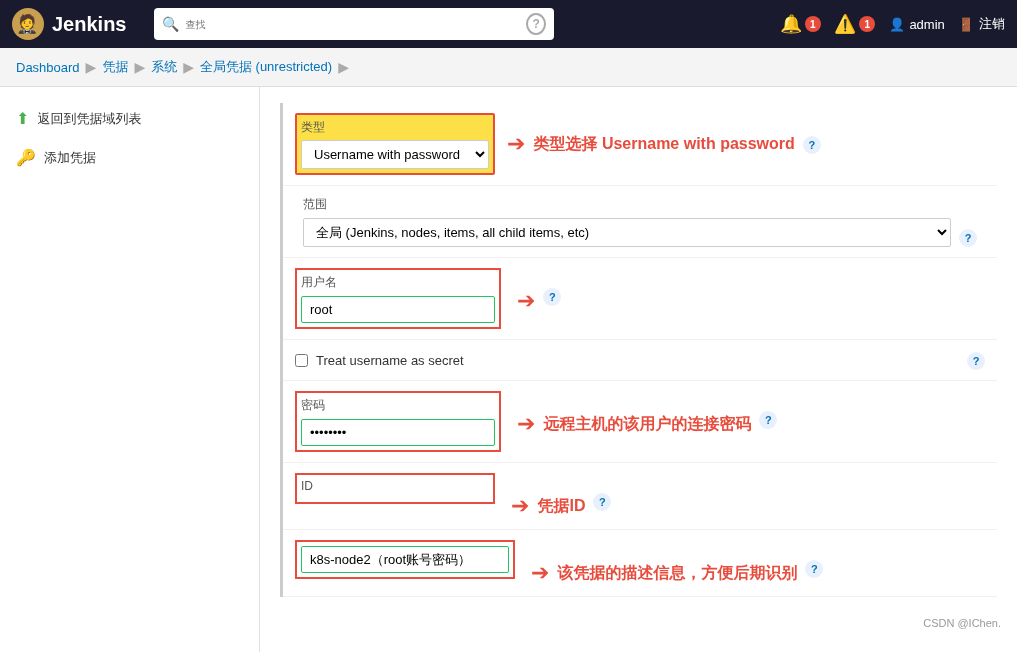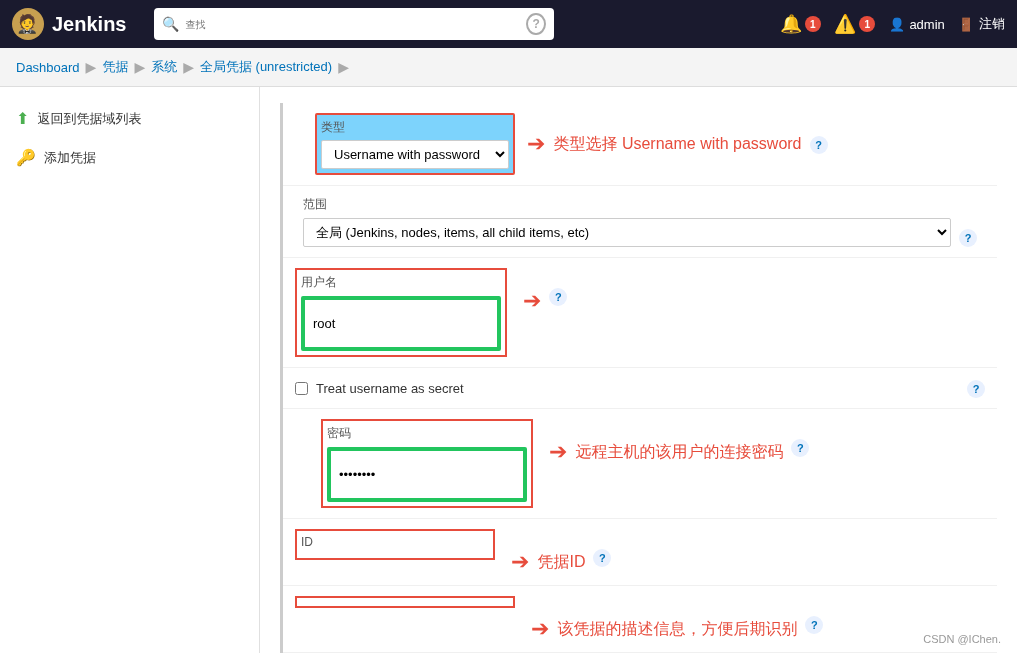--- a/index.html
+++ b/index.html
@@ -169,23 +169,23 @@
 
     .field-label {
       font-size: 12px;
       color: #555;
       margin-bottom: 5px;
       font-weight: normal;
     }
 
     .field-input {
       width: 100%;
-      border: 4px solid #22c55e;
+      border: 1px solid #22c55e;
       border-radius: 2px;
-      padding: 16px 8px;
+      padding: 5px 8px;
       font-size: 13px;
       outline: none;
     }
 
     .field-select {
       width: 100%;
       border: 1px solid #ccc;
       border-radius: 2px;
       padding: 5px 8px;
       font-size: 13px;
@@ -214,21 +214,21 @@
 
     
     .annotated-box {
       border: 2px solid #e74c3c !important;
       border-radius: 2px;
     }
 
     .annotation-text {
       font-size: 16px;
       color: #e74c3c;
-      font-weight: normal;
+      font-weight: bold;
       white-space: nowrap;
     }
 
     .checkbox-row {
       display: flex;
       align-items: center;
       gap: 8px;
       padding: 10px 12px;
       border-bottom: 1px solid #f0f0f0;
     }
@@ -243,35 +243,34 @@
       display: flex;
       align-items: center;
       padding: 10px 12px;
       border-bottom: 1px solid #f0f0f0;
       position: relative;
       gap: 0;
     }
     .type-field-box {
       border: 2px solid #e74c3c;
       padding: 4px;
-      background: #7dd3fc;
+      background: #fde047;
       min-width: 200px;
-      margin-left: 20px;
     }
     .type-label { font-size: 12px; color: #555; margin-bottom: 4px; }
     .type-annotation {
       display: flex;
       align-items: center;
       gap: 8px;
       margin-left: 12px;
     }
 
     .footer-note {
       position: fixed;
-      bottom: 8px;
+      bottom: 24px;
       right: 16px;
       font-size: 11px;
       color: #999;
     }
 
     .username-section {
       display: flex;
       align-items: flex-start;
       padding: 10px 12px;
       border-bottom: 1px solid #f0f0f0;
@@ -413,21 +412,21 @@
       </div>
 
       <div class="checkbox-row">
         <input type="checkbox" id="treat-secret" style="">
         <label class="checkbox-label" for="treat-secret">Treat username as secret</label>
         <div class="help-icon" style="margin-left:auto;">?</div>
       </div>
 
       <div class="password-section">
         <div style="min-width:200px;">
-          <div style="border: 2px solid #e74c3c; padding:4px;margin-left:26px;">
+          <div style="border: 2px solid #e74c3c; padding:4px;">
             <div class="field-label">密码</div>
             <input type="password" class="field-input" value="12345678" placeholder="" style="">
           </div>
         </div>
         <div style="display:flex; align-items:center; gap:8px; margin-left:16px; margin-top:20px;">
           <span style="font-size:22px; color:#e74c3c;">➔</span>
           <span class="annotation-text">远程主机的该用户的连接密码</span>
         </div>
         <div class="help-icon" style="margin-top:20px;">?</div>
       </div>
@@ -441,20 +440,21 @@
         <div style="display:flex; align-items:center; gap:8px; margin-left:16px; margin-top:20px;">
           <span style="font-size:22px; color:#e74c3c;">➔</span>
           <span class="annotation-text">凭据ID</span>
         </div>
         <div class="help-icon" style="margin-top:20px;">?</div>
       </div>
 
       <div class="desc-section">
         <div style="min-width:220px;">
           <div style="border: 2px solid #e74c3c; padding:4px;">
+            <input type="text" class="field-input" value="k8s-node2（root账号密码）" style="">
           </div>
         </div>
         <div style="display:flex; align-items:center; gap:8px; margin-left:16px; margin-top:20px;">
           <span style="font-size:22px; color:#e74c3c;">➔</span>
           <span class="annotation-text">该凭据的描述信息，方便后期识别</span>
         </div>
         <div class="help-icon" style="margin-top:20px;">?</div>
       </div>
 
     </div>

